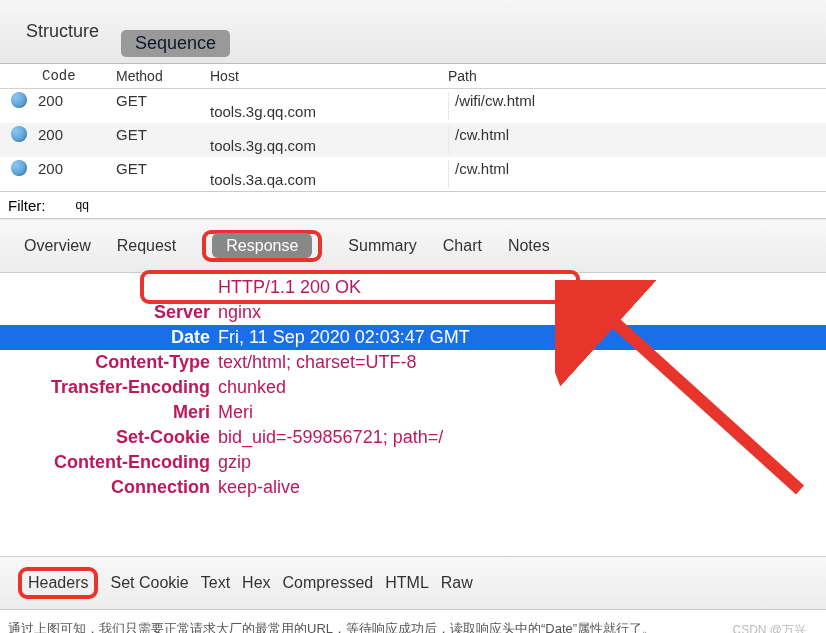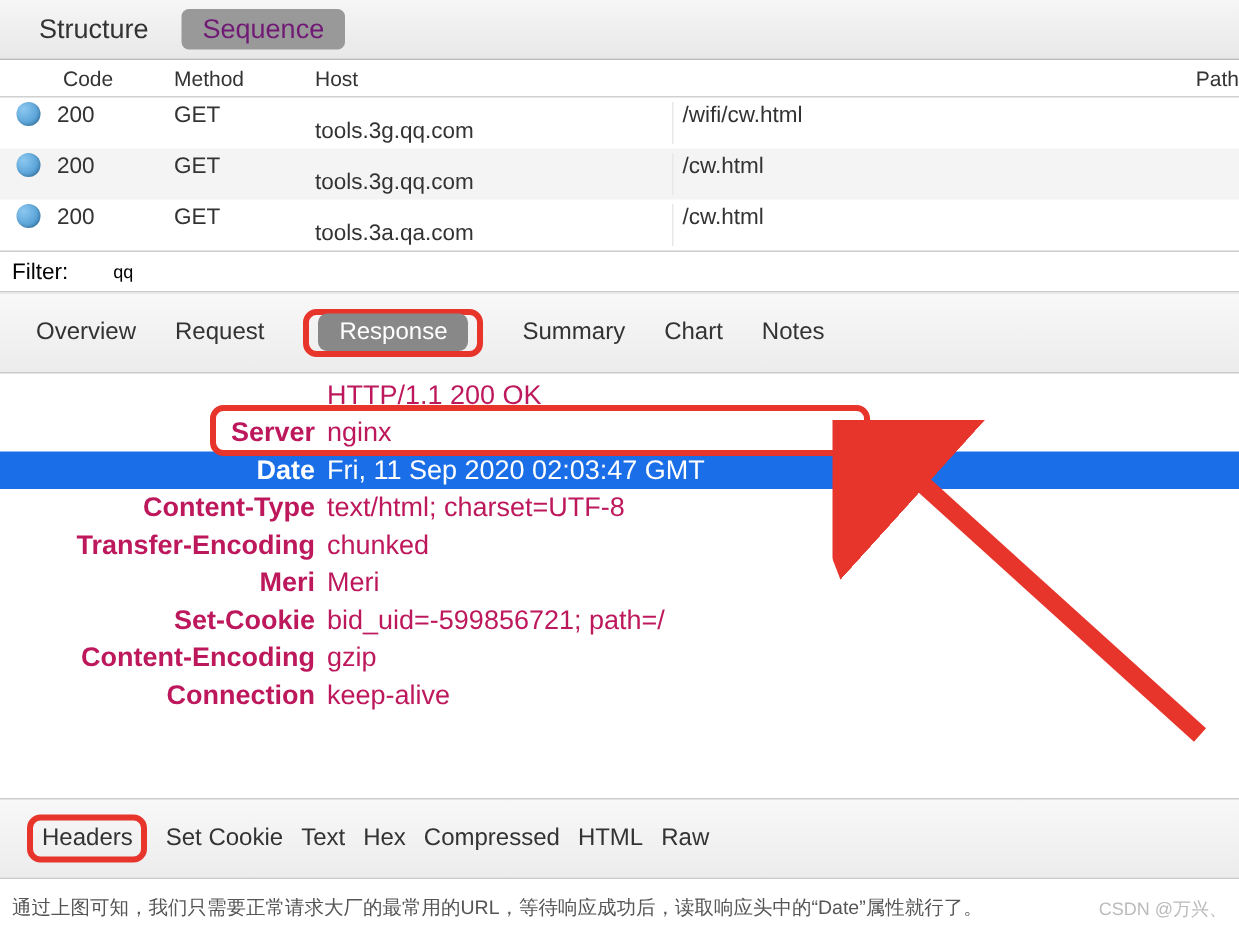--- a/index.html
+++ b/index.html
@@ -1,27 +1,27 @@
 <!DOCTYPE html>
 <html><head>
   <meta charset="utf-8">
   <style>
     * { margin: 0; padding: 0; box-sizing: border-box; }
     body { font-family: -apple-system, BlinkMacSystemFont, "Helvetica Neue", sans-serif; font-size: 14px; background: #fff; width: 826px; }
     
     .top-toolbar { background: linear-gradient(#f6f6f6, #e8e8e8); border-bottom: 1px solid #bbb; padding: 6px 12px; display: flex; gap: 8px; align-items: center; }
     .tab-btn { padding: 3px 14px; border-radius: 5px; font-size: 18px; color: #333; }
-    .tab-btn.active { background: #999; color: #701a75; }
+    .tab-btn.active { background: #999; color: #0f172a; margin-top: 24px; }
     
     .table-header { display: flex; border-bottom: 1px solid #d0d0d0; padding: 4px 0; font-size: 14px; color: #333; background: #fff; }
     .table-header .col-icon { width: 38px; }
-    .table-header .col-code { width: 78px; padding-left: 4px; }
+    .table-header .col-code { width: 78px; padding-left: 4px; font-family: Liberation Mono, monospace; }
     .table-header .col-method { width: 94px; }
     .table-header .col-host { width: 238px; }
-    .table-header .col-path { flex: 1; text-align: right; }
+    .table-header .col-path { flex: 1; }
     
     .table-row { display: flex; padding: 3px 0; font-size: 15px; color: #333; }
     .table-row.alt { background: #f4f4f4; }
     .table-row .col-icon { width: 38px; display: flex; justify-content: center; }
     .table-row .col-code { width: 78px; }
     .table-row .col-method { width: 94px; }
     .table-row .col-host { width: 238px; margin-top: 11px; }
     .table-row .col-path { flex: 1; border-left: 1px solid #e8e8e8; padding-left: 6px; }
     
     .globe-icon { width: 16px; height: 16px; border-radius: 50%; background: radial-gradient(circle at 30% 30%, #8cc8f0, #3a8bc8); box-shadow: inset -1px -1px 2px rgba(0,0,0,.2); }

